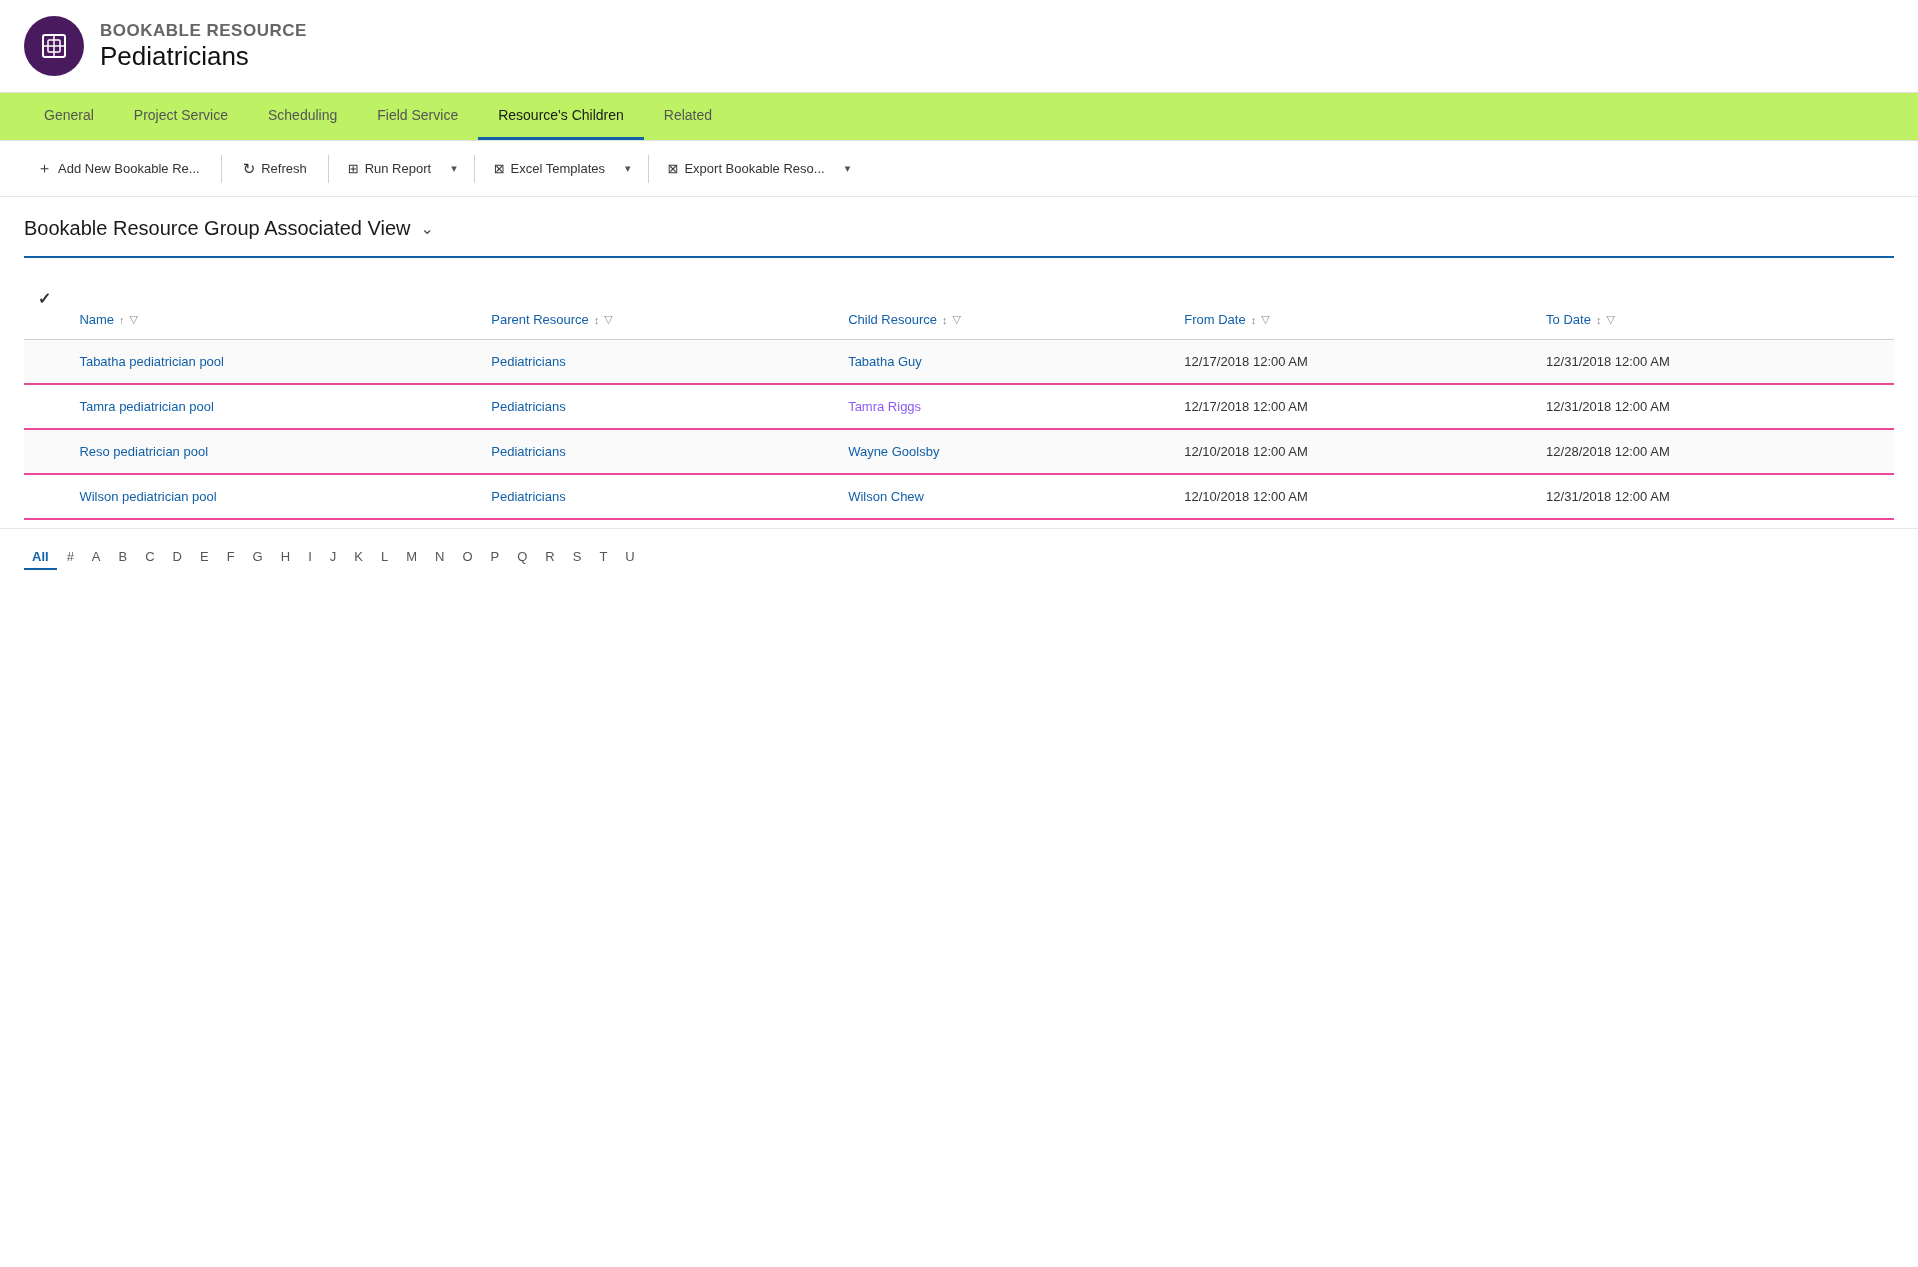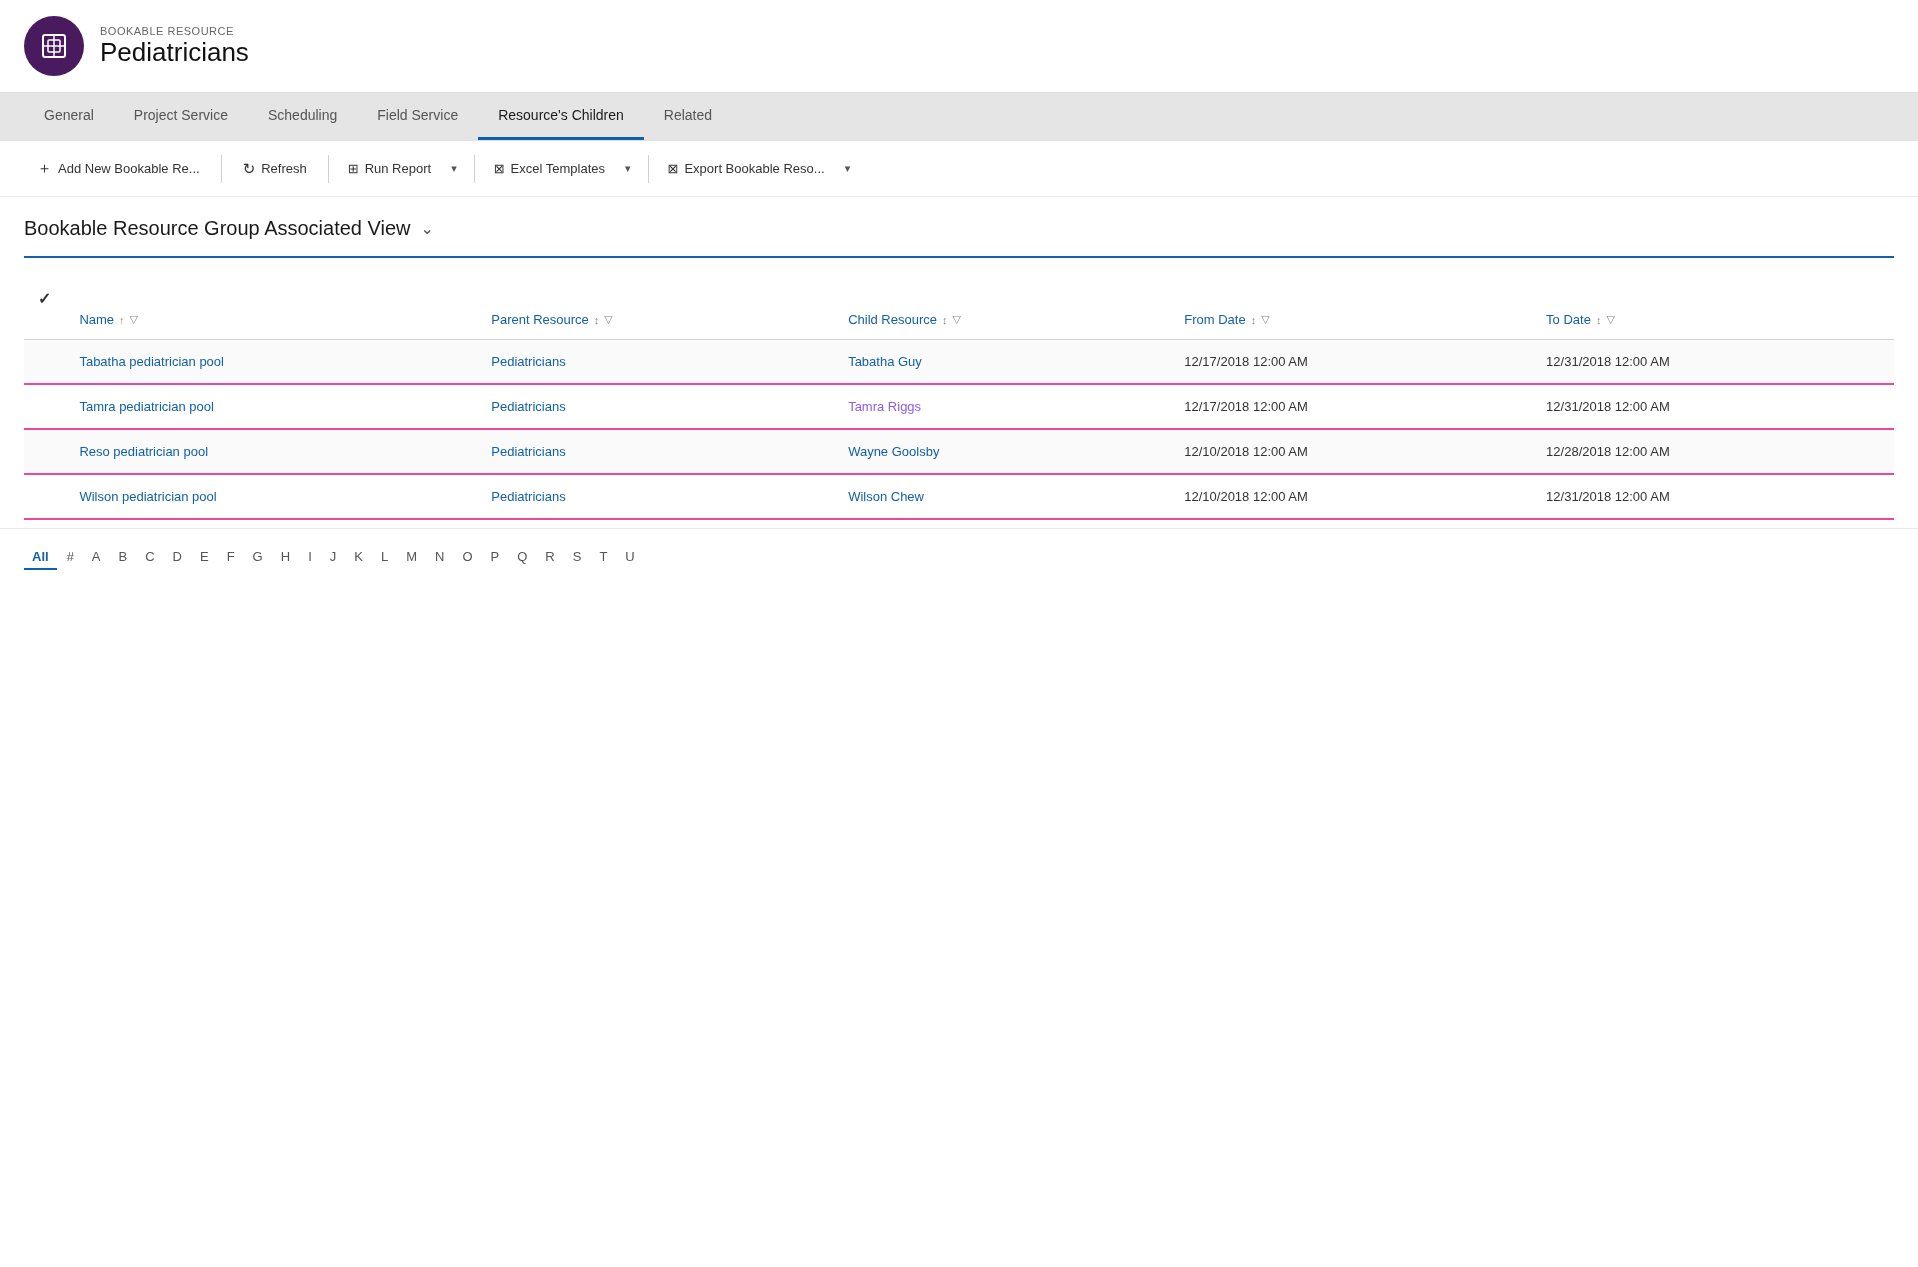--- a/index.html
+++ b/index.html
@@ -19,34 +19,34 @@
       background: #4a1a5e;
       display: flex;
       align-items: center;
       justify-content: center;
       margin-right: 16px;
       flex-shrink: 0;
     }
     .app-logo svg { width: 30px; height: 30px; }
     .app-title-group { display: flex; flex-direction: column; }
     .app-subtitle {
-      font-size: 11px;
+      font-size: 17px;
       color: #666;
       text-transform: uppercase;
       letter-spacing: 0.5px;
-      font-weight: 400;
+      font-weight: 700;
     }
     .app-title { font-size: 26px; font-weight: 300; color: #111; }
 
     
     .nav-tabs {
       display: flex;
       border-bottom: 1px solid #e0e0e0;
       padding: 0 24px;
-      background: #e5e5e5;
+      background: #bef264;
     }
     .nav-tab {
       padding: 14px 20px;
       cursor: pointer;
       font-size: 14px;
       color: #555;
       border-bottom: 3px solid transparent;
       white-space: nowrap;
     }
     .nav-tab.active {

